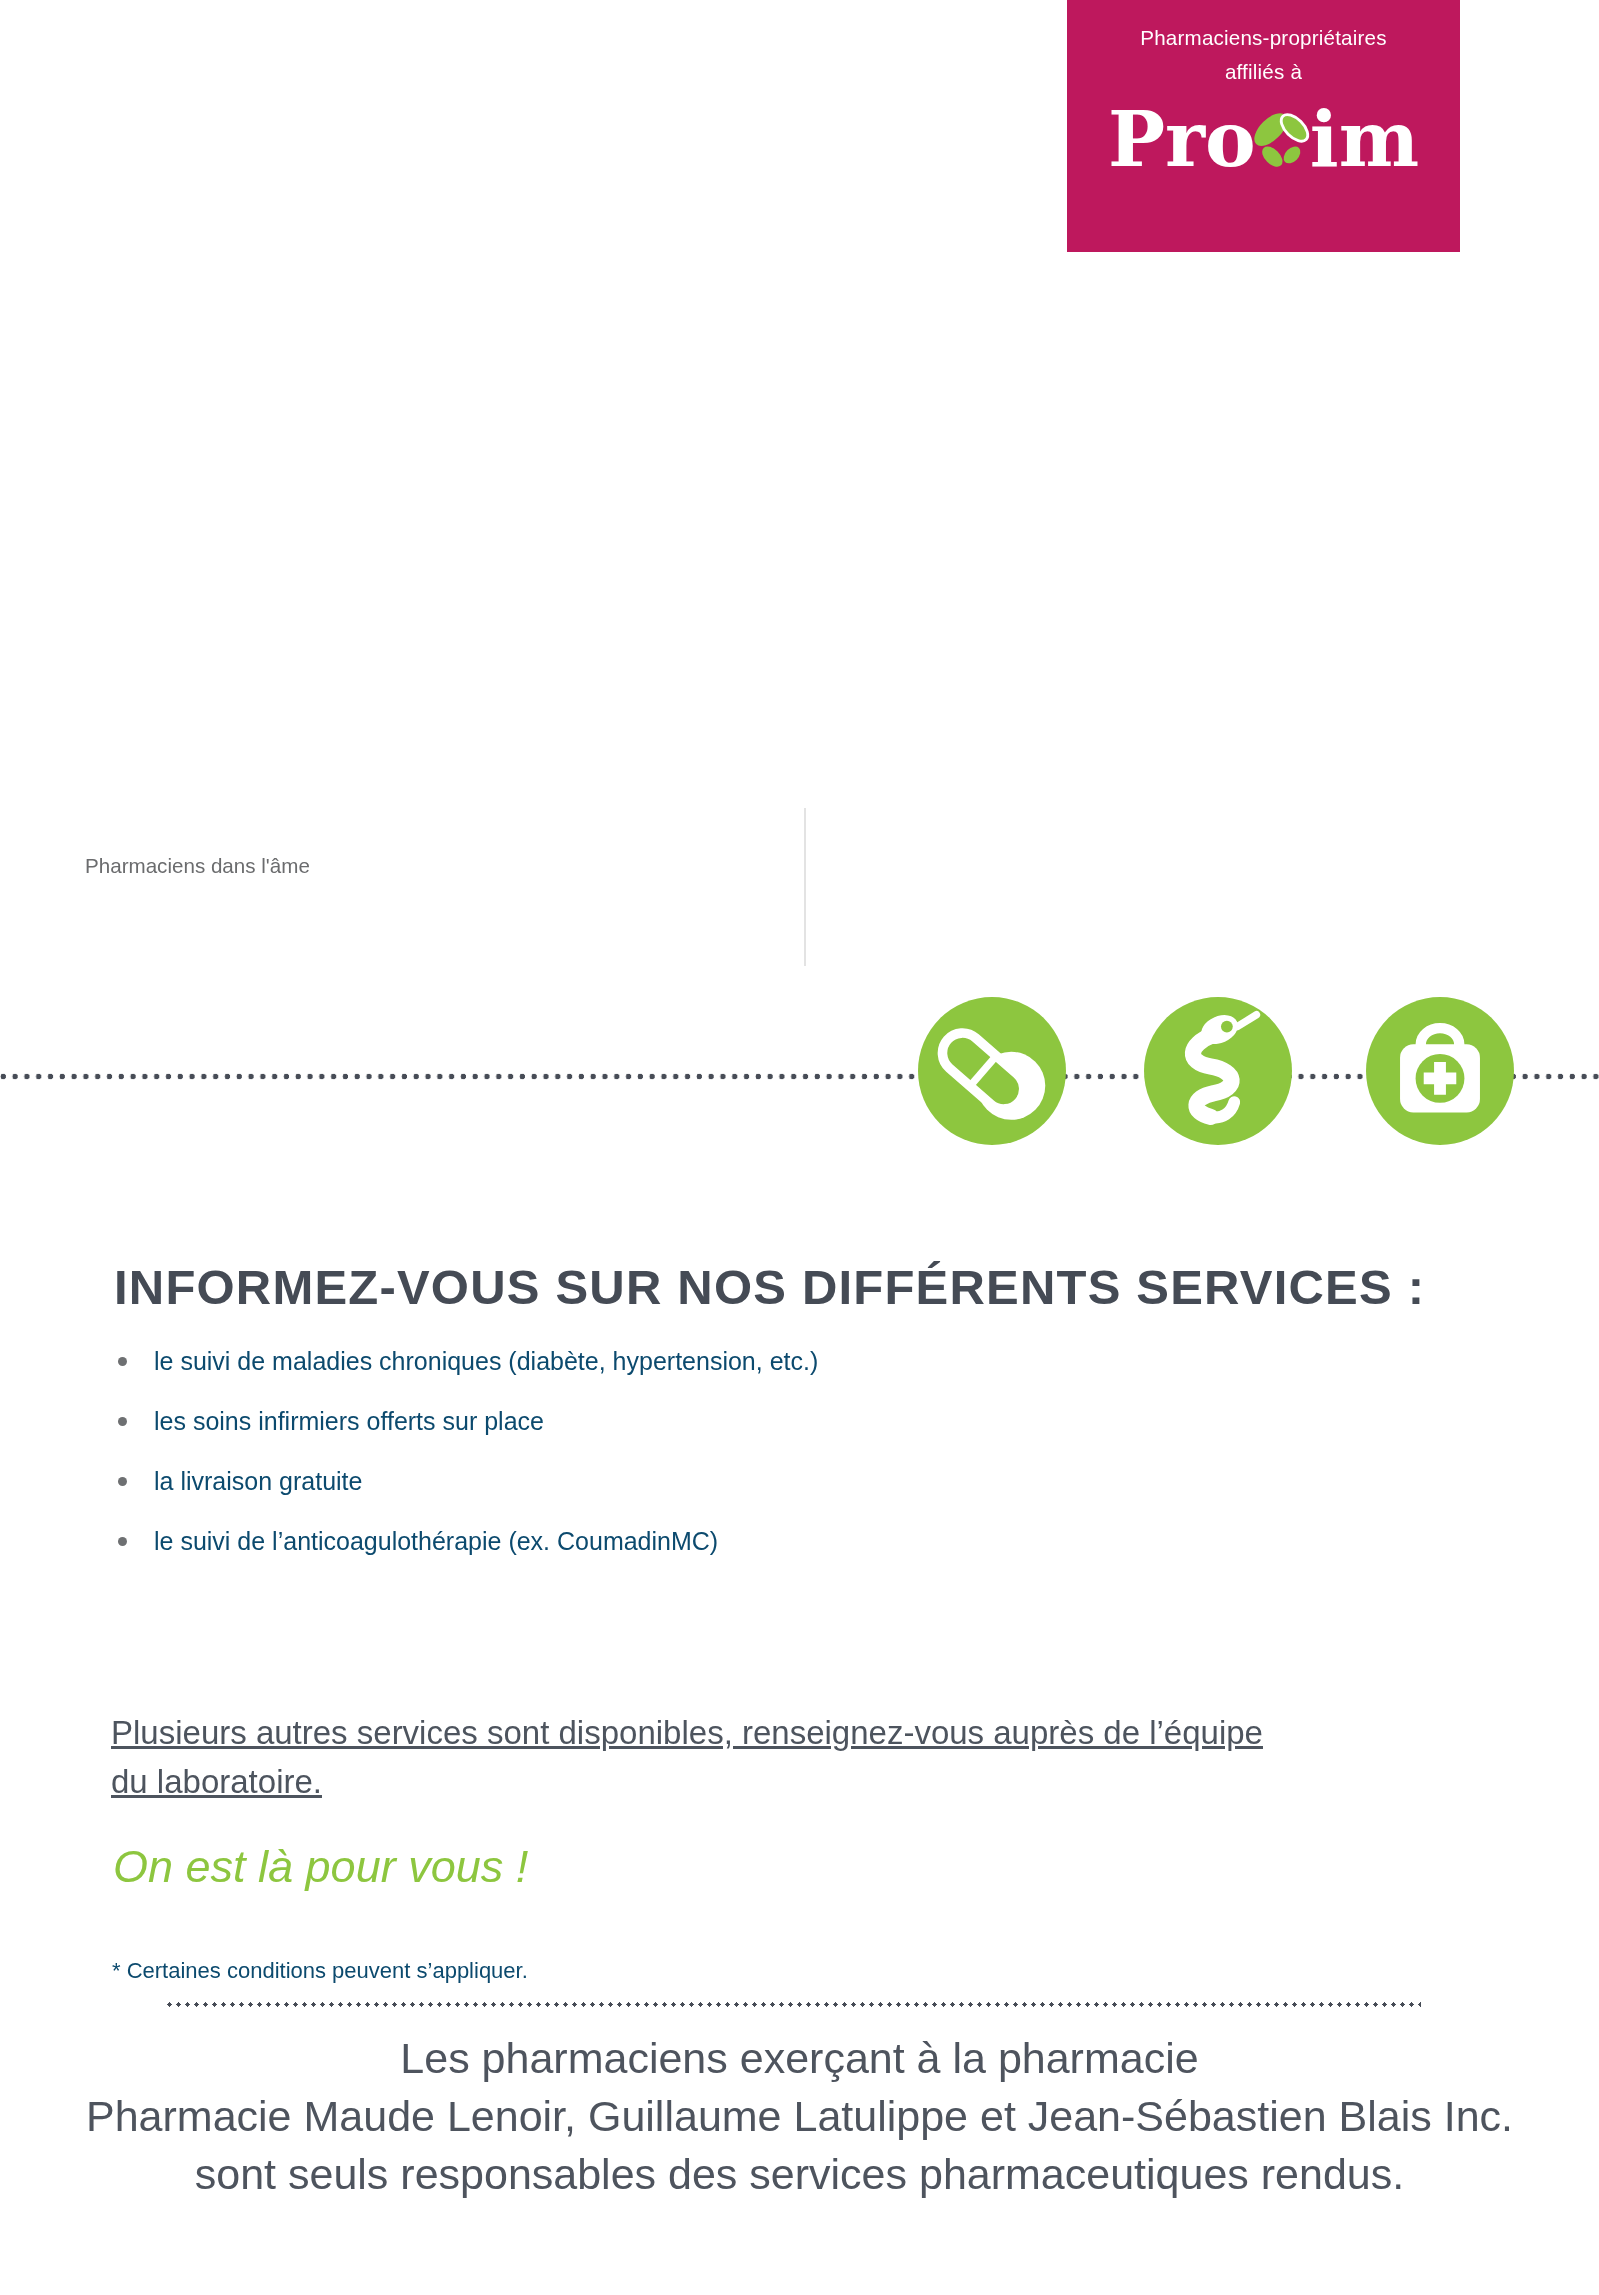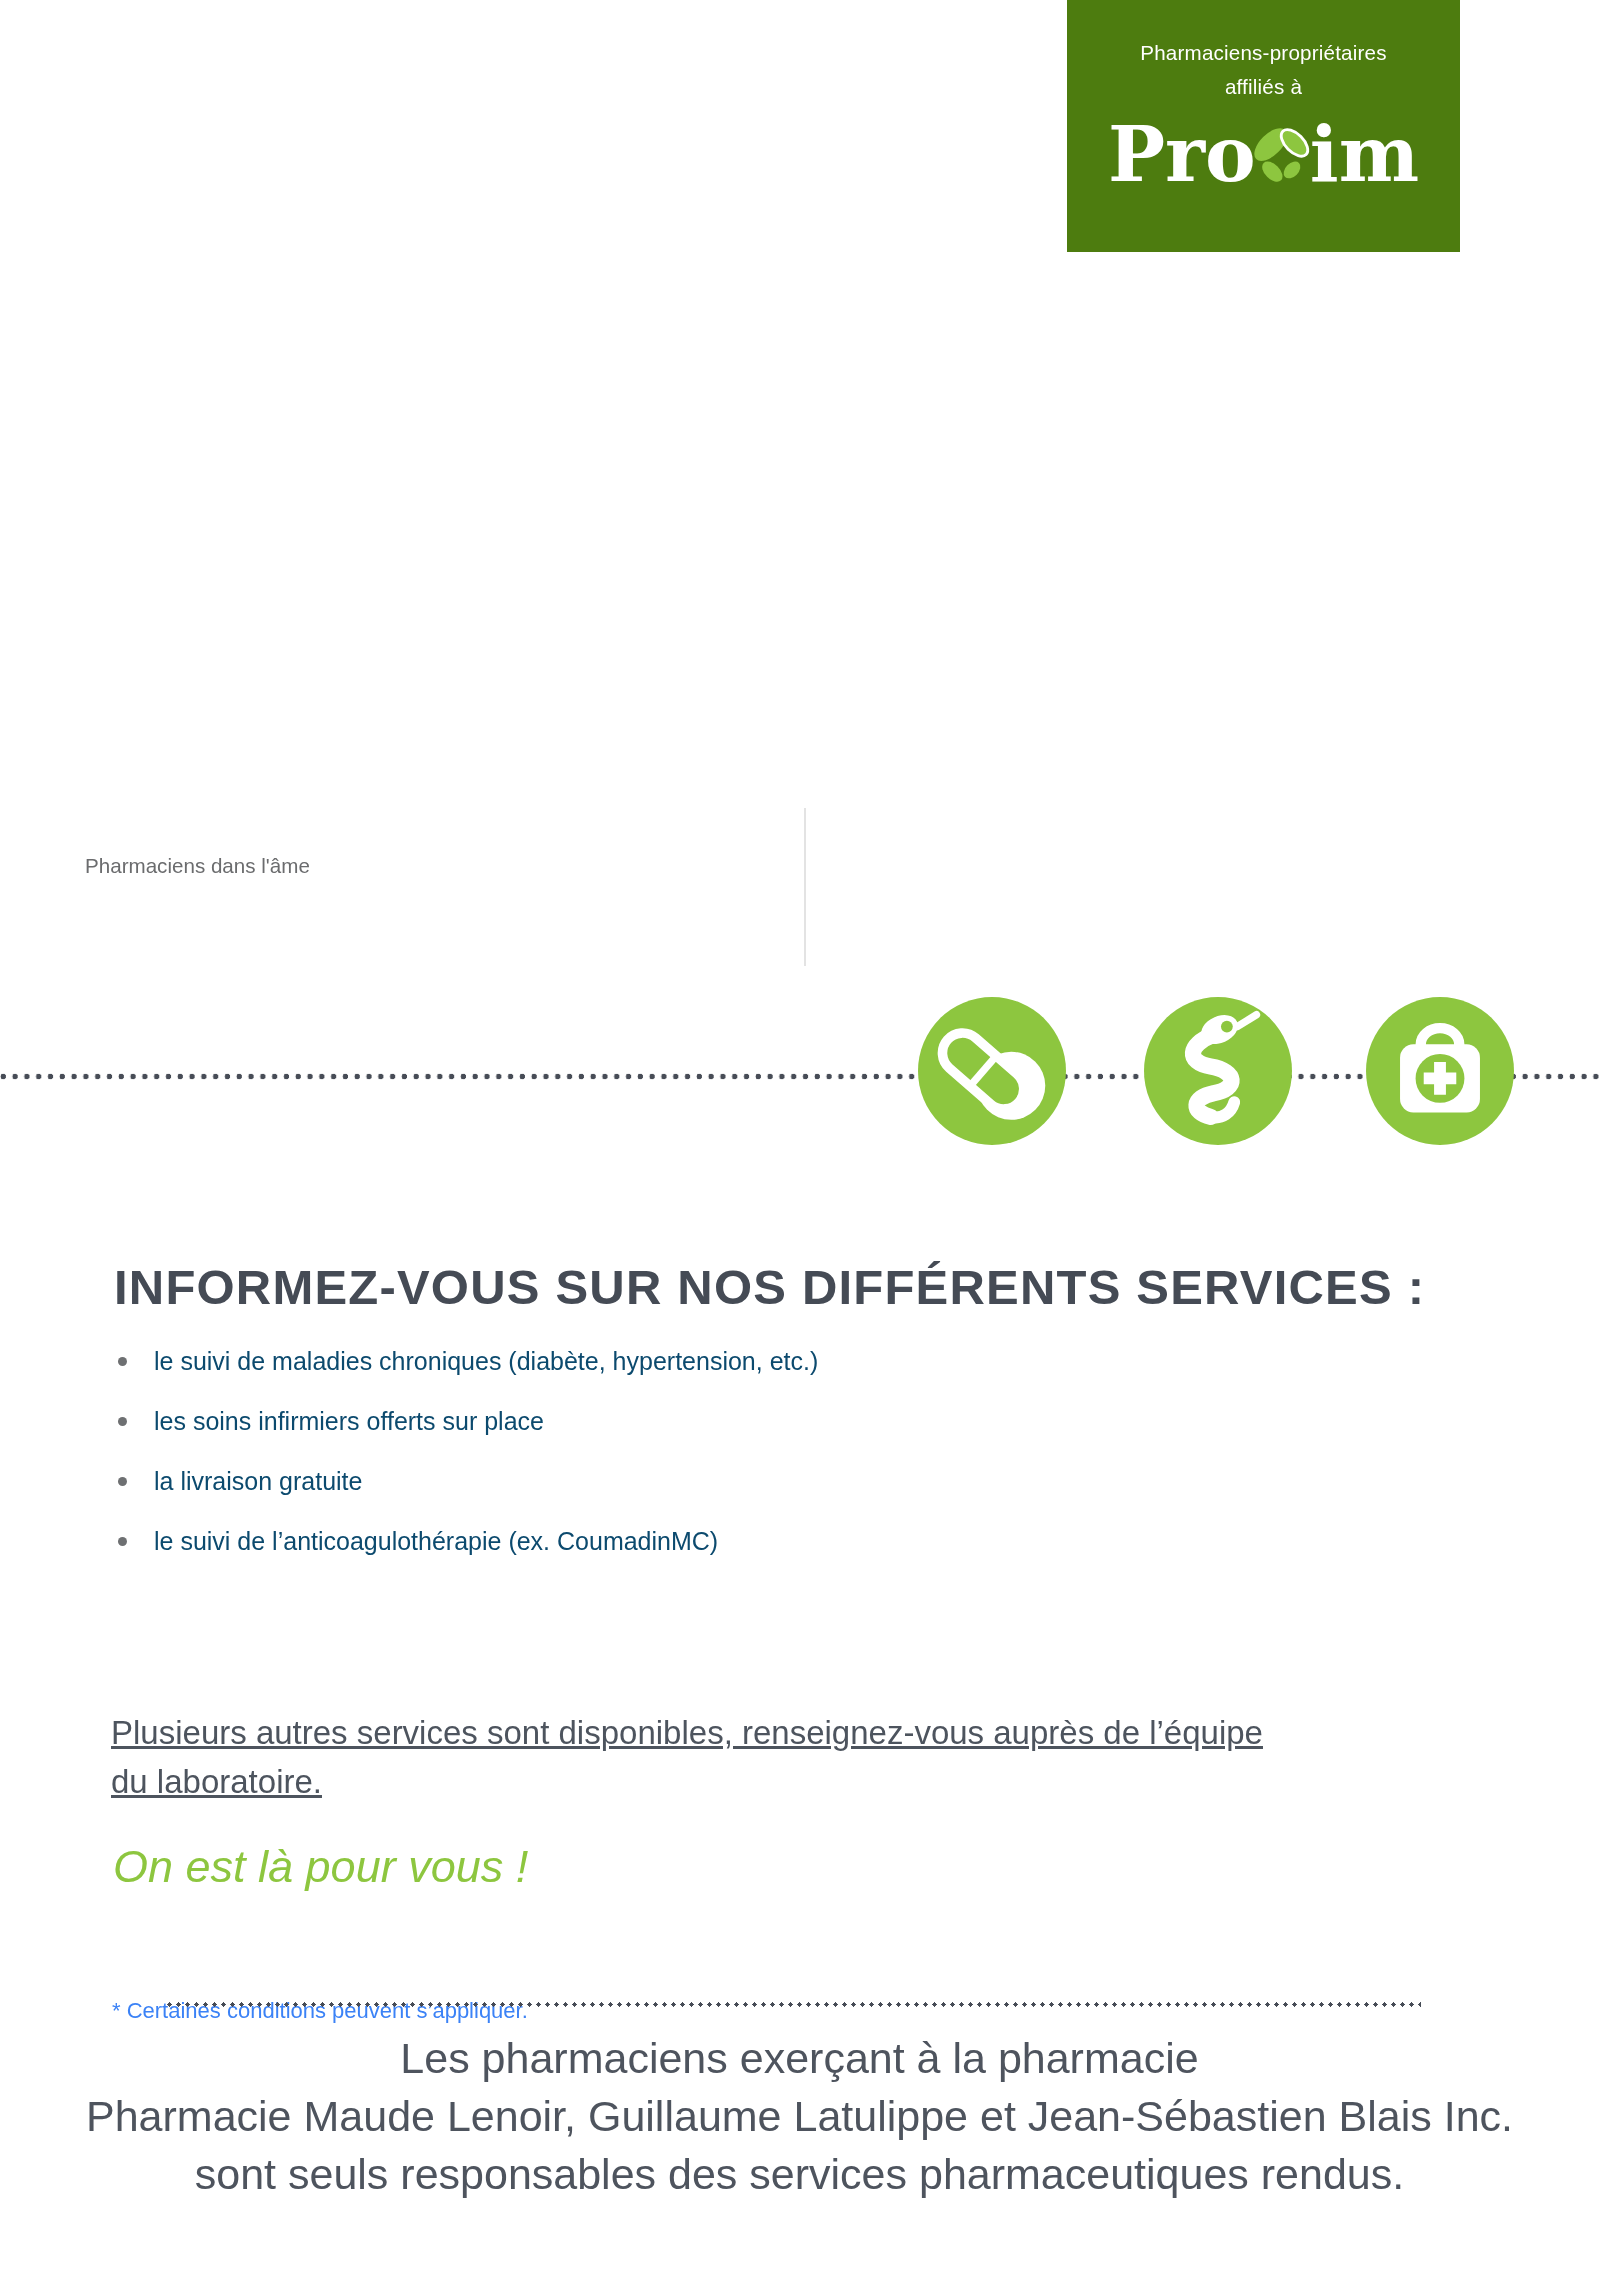--- a/index.html
+++ b/index.html
@@ -6,22 +6,22 @@
   body{
     width:1599px;height:2295px;position:relative;overflow:hidden;
     background:#ffffff;
     font-family:"Liberation Sans", sans-serif;
   }
   .abs{position:absolute;}
 
   
   .affil{
     left:1067px;top:0;width:393px;height:252px;
-    background:#4d7c0f;color:#ffffff;text-align:center;
-    box-sizing:border-box;padding-top:36px;
+    background:#be185d;color:#ffffff;text-align:center;
+    box-sizing:border-box;padding-top:21px;
   }
   .affil-line{font-size:20.6px;line-height:34px;font-weight:400;letter-spacing:0.2px;}
   .proxim-logo{
     margin-top:10px;display:flex;align-items:center;justify-content:center;
     font-family:"DejaVu Serif", serif;font-weight:700;font-size:76px;color:#ffffff;
     line-height:82px;
   }
   .proxim-logo svg{margin:0 -5px;position:relative;top:3.3px;}
 
   
@@ -62,21 +62,21 @@
   .services-list li::before{
     content:"";position:absolute;left:4.1px;top:11.5px;width:9px;height:9px;
     border-radius:50%;background:#6e7072;
   }
 
   .more{left:111px;top:1708px;margin:0;font-size:33px;line-height:49px;color:#4d545e;text-decoration:underline;}
   .slogan{
     left:113px;top:1840px;font-size:45px;line-height:53px;
     font-weight:400;font-style:italic;color:#8dc63f;white-space:nowrap;
   }
-  .disclaimer{left:112px;top:1998px;font-size:22px;color:#3b82f6;}
+  .disclaimer{left:112px;top:1958px;font-size:22px;color:#0c4a6e;}
 
   
   .footer{
     left:0;top:2029px;width:1599px;text-align:center;
     font-size:43px;line-height:58px;color:#4e545e;
   }
   .footer div{white-space:nowrap;}
 </style>
 </head>
 <body>

